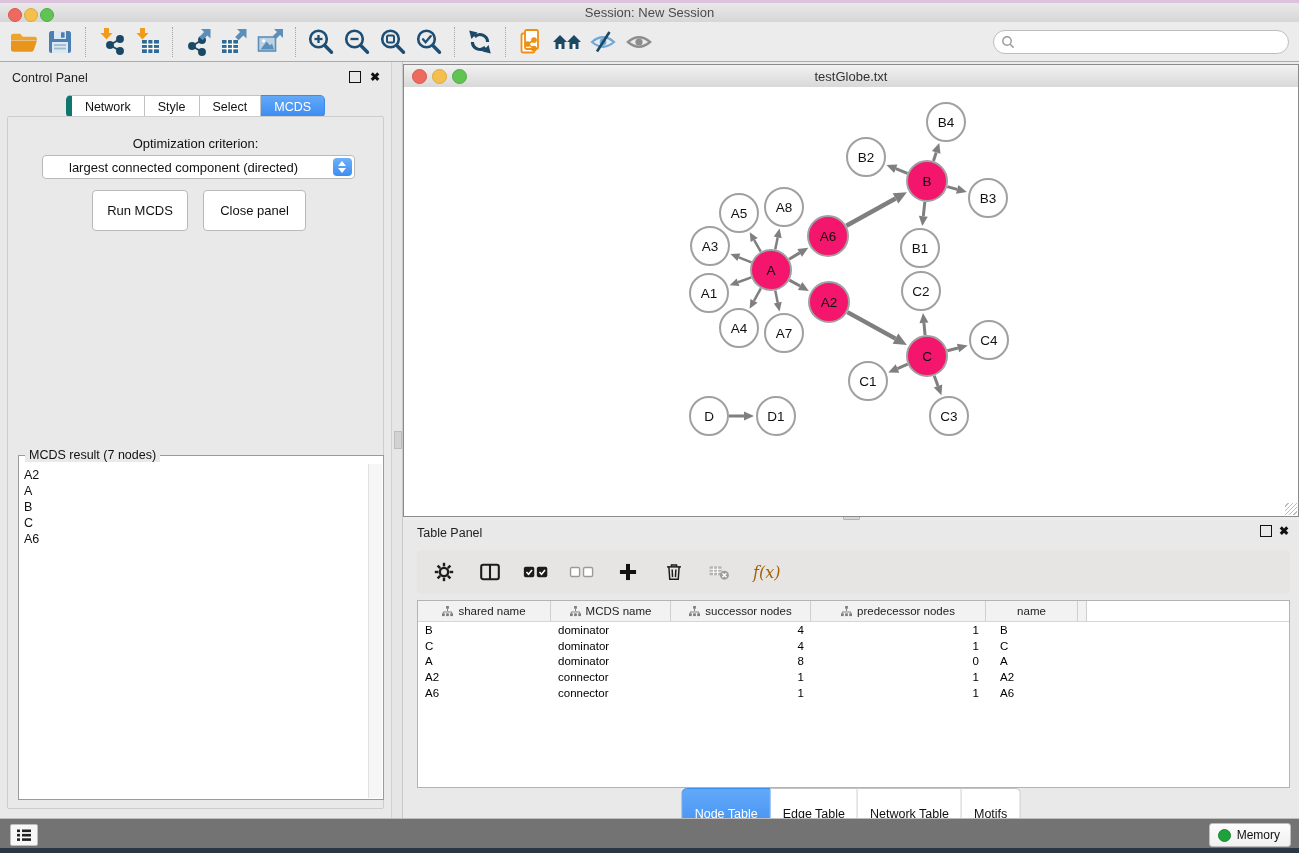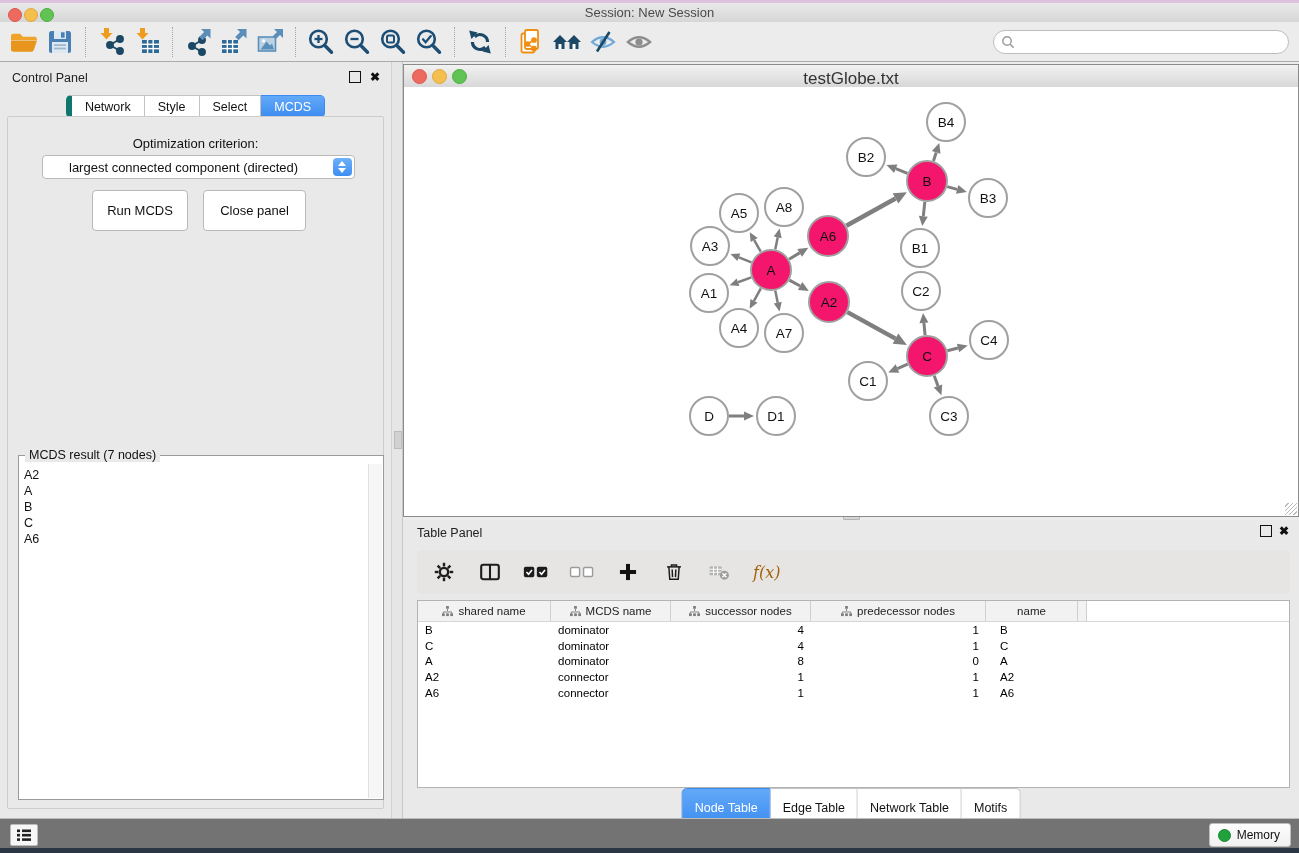--- a/index.html
+++ b/index.html
@@ -60,21 +60,21 @@
   .v-divider{position:absolute;left:391px;top:62px;width:12px;height:756px;background:#e6e6e6;
     border-left:1px solid #d2d2d2;border-right:1px solid #c8c8c8;box-sizing:border-box;}
   .v-grip{position:absolute;left:2px;top:369px;width:6px;height:16px;background:#d2d2d2;border:1px solid #bdbdbd;}
   .h-grip{position:absolute;left:843px;top:511px;width:15px;height:7px;background:#d6d6d6;border:1px solid #b3b3b3;border-radius:1px;}
   
   .net-frame{position:absolute;left:403px;top:64px;width:896px;height:453px;
     border:1px solid #8b8b8b;background:#fff;box-sizing:border-box;}
   .net-titlebar{position:absolute;left:0;top:0;right:0;height:22px;
     background:linear-gradient(#f2f2f2,#d8d8d8);border-bottom:1px solid #b2b2b2;}
   .net-titlebar .tl{top:4px;width:13px;height:13px;}
-  .net-title{position:absolute;left:0;right:0;top:4px;text-align:center;font-size:17px;color:#333;}
+  .net-title{position:absolute;left:0;right:0;top:4px;text-align:center;font-size:13px;color:#333;}
   .net-canvas{position:absolute;left:0;top:22px;right:0;bottom:0;background:#fff;}
   .net-resize{position:absolute;right:1px;bottom:1px;width:12px;height:12px;
     background:repeating-linear-gradient(135deg,transparent,transparent 2px,#bbb 2px,#bbb 3px);}
   
   .table-panel{position:absolute;left:403px;top:520px;width:896px;height:298px;background:#e9e9e9;}
   .tp-title{position:absolute;left:14px;top:6px;font-size:12.5px;color:#222;}
   .tp-toolbar{position:absolute;left:14px;top:30px;width:873px;height:44px;background:#e7e5e4;
     border-radius:4px;display:flex;align-items:center;gap:20px;padding-left:14px;box-sizing:border-box;}
   .tp-tool{width:26px;height:26px;display:flex;align-items:center;justify-content:center;}
   .fx{font-family:"DejaVu Serif",serif;font-style:italic;font-size:16px;color:#a16207;}
@@ -82,21 +82,21 @@
     border:1px solid #b3b3b3;box-sizing:border-box;overflow:hidden;}
   .thead{display:flex;height:20px;background:#fff;border-bottom:1px solid #d6d6d6;}
   .th{background:#f2f2f2;border-right:1px solid #cfcfcf;display:flex;align-items:center;
     justify-content:center;gap:5px;font-size:11.5px;color:#222;box-sizing:border-box;height:20px;}
   .th-stub{background:#f2f2f2;width:8px;height:20px;border-right:1px solid #cfcfcf;}
   .tr{display:flex;height:15.7px;align-items:center;font-size:11.5px;color:#000;}
   .td{box-sizing:border-box;padding:0 7px;white-space:nowrap;overflow:hidden;}
   .td.r{text-align:right;}
   .td.name-col{padding-left:14px;}
   .tp-tabs{position:absolute;left:50%;transform:translateX(-50%);top:268px;display:flex;}
-  .tp-tab{background:#fff;border:1px solid #c3c3c3;border-left:none;padding:12px 12px;font-size:12.5px;color:#111;}
+  .tp-tab{background:#fff;border:1px solid #c3c3c3;border-left:none;padding:18px 12px;font-size:12.5px;color:#111;}
   .tp-tab:first-child{border-left:1px solid #c3c3c3;border-radius:5px 0 0 5px;}
   .tp-tab:last-child{border-radius:0 5px 5px 0;}
   .tp-tab.active{background:linear-gradient(#62a9f8,#3c8bf0);border-color:#3c8bf0;color:#fff;}
   
   .statusbar{position:absolute;left:0;top:818px;width:1299px;height:30px;background:#737373;
     border-top:1px solid #bdbdbd;}
   .list-btn{position:absolute;left:10px;top:5px;width:26px;height:20px;background:#f7f7f7;
     border:1px solid #bdbdbd;border-radius:2px;display:flex;align-items:center;justify-content:center;}
   .memory-btn{position:absolute;right:8px;top:4px;height:22px;padding:0 10px 0 8px;
     background:linear-gradient(#fdfdfd,#f0f0f0);border:1px solid #bdbdbd;border-radius:3px;

